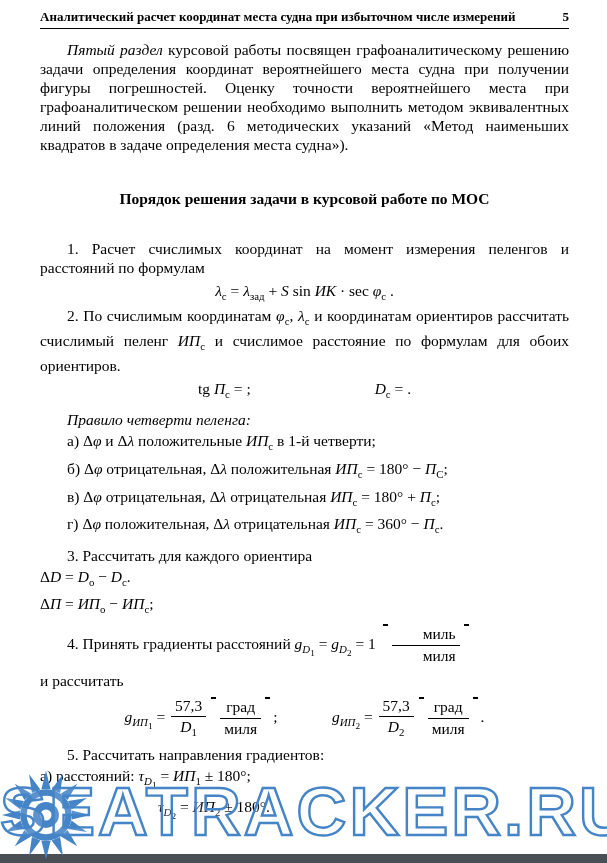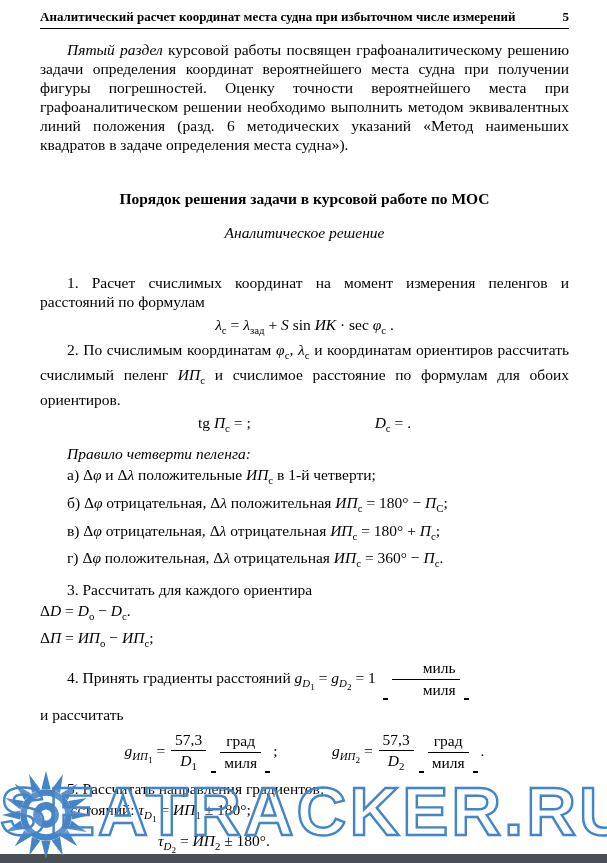--- a/index.html
+++ b/index.html
@@ -25,21 +25,21 @@
   .math{white-space:nowrap;}
   .math i{font-style:italic;}
   sub{font-size:70%;}
   sub sub{font-size:85%;}
   sup{font-size:68%;}
   .frac{display:inline-block;vertical-align:middle;text-align:center;line-height:1.2;margin:0 2px;}
   .frac .num{display:block;border-bottom:1px solid #000;padding:0 4px 1px;}
   .frac .den{display:block;padding:1px 4px 0;}
   .abs{display:inline-block;vertical-align:middle;border-left:1.2px solid #000;
     border-right:1.2px solid #000;padding:2px 5px;margin:0 2px;}
-  .brkt{display:inline-flex;align-items:flex-end;vertical-align:middle;margin:0 3px;}
+  .brkt{display:inline-flex;align-items:flex-start;vertical-align:middle;margin:0 3px;}
   .brkt .bl{width:4px;border:1.4px solid #000;border-right:none;}
   .brkt .br{width:4px;border:1.4px solid #000;border-left:none;}
   .brkt .bc{padding:1px 2px;display:flex;align-items:center;}
   .rule-title{margin-top:9px;padding-left:27px;font-style:italic;line-height:21px;}
   .rule-line{padding-left:27px;line-height:21.5px;}
   .flush{line-height:21px;}
   .tau2{padding-left:118px;}
   .step4line{line-height:34px;}
   .f5row{margin:6px 0 4px;padding:0 30px;}
   .watermark{position:absolute;left:0;right:0;bottom:12px;text-align:right;
@@ -56,21 +56,20 @@
 
   <div class="header-row">
     <span>Аналитический расчет координат места судна при избыточном числе измерений</span>
     <span>5</span>
   </div>
   <div class="header-rule"></div>
 
   <p class="body indent intro"><i>Пятый раздел</i><span> курсовой работы посвящен графоаналитическому решению задачи определения координат вероятнейшего места судна при получении фигуры погрешностей. Оценку точности вероятнейшего места при графоаналитическом решении необходимо выполнить методом эквивалентных линий положения (разд. 6 методических указаний «Метод наименьших квадратов в задаче определения места судна»).</span></p>
 
   <p class="h2">Порядок решения задачи в курсовой работе по МОС</p>
-  <p class="h3">Аналитическое решение</p>
 
   <p class="body indent mt14">1. Расчет счислимых координат на момент измерения пеленгов и расстояний по формулам</p>
 
   <div class="formula-row">
     <span class="math"><i>λ</i><sub>с</sub><span> = </span><i>λ</i><sub>зад</sub><span> + </span><i>S</i><span> sin </span><i>ИК</i><span> · sec </span><i>φ</i><sub>с</sub><span> .</span></span>
   </div>
 
   <p class="body indent mt4"><span>2. По счислимым координатам </span><i>φ</i><sub>с</sub><span>, </span><i>λ</i><sub>с</sub><span> и координатам ориентиров рассчитать счислимый пеленг </span><i>ИП</i><sub>с</sub><span> и счислимое расстояние по формулам для обоих ориентиров.</span></p>
 
   <div class="formula-row">

